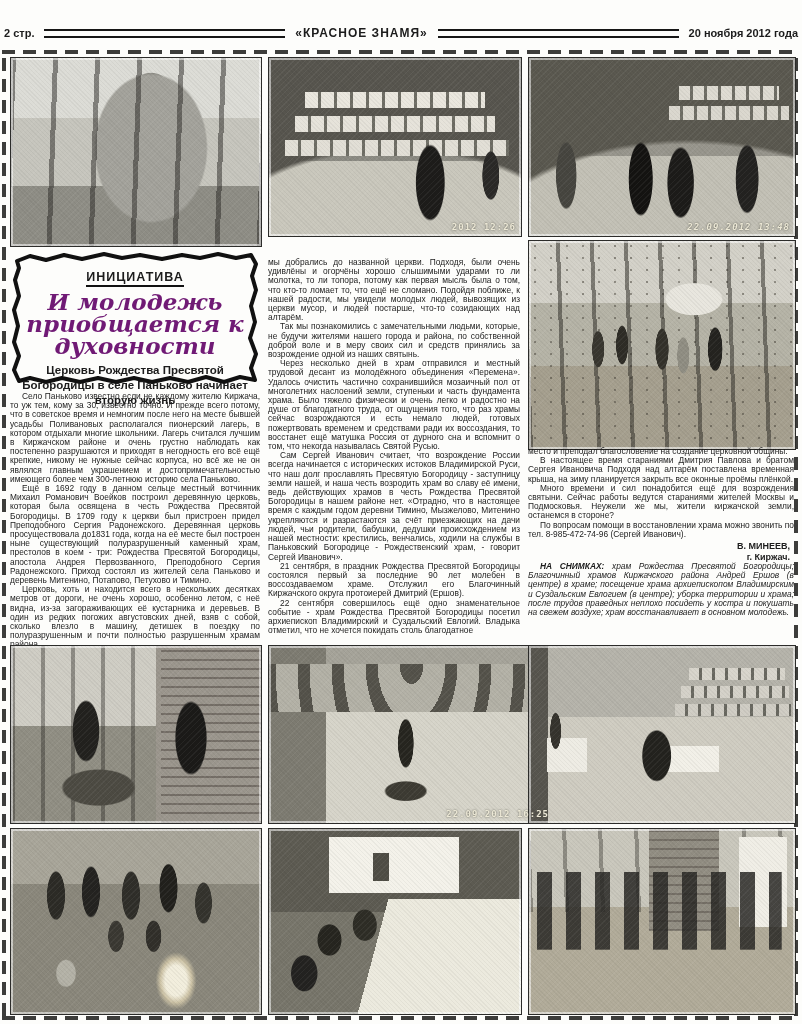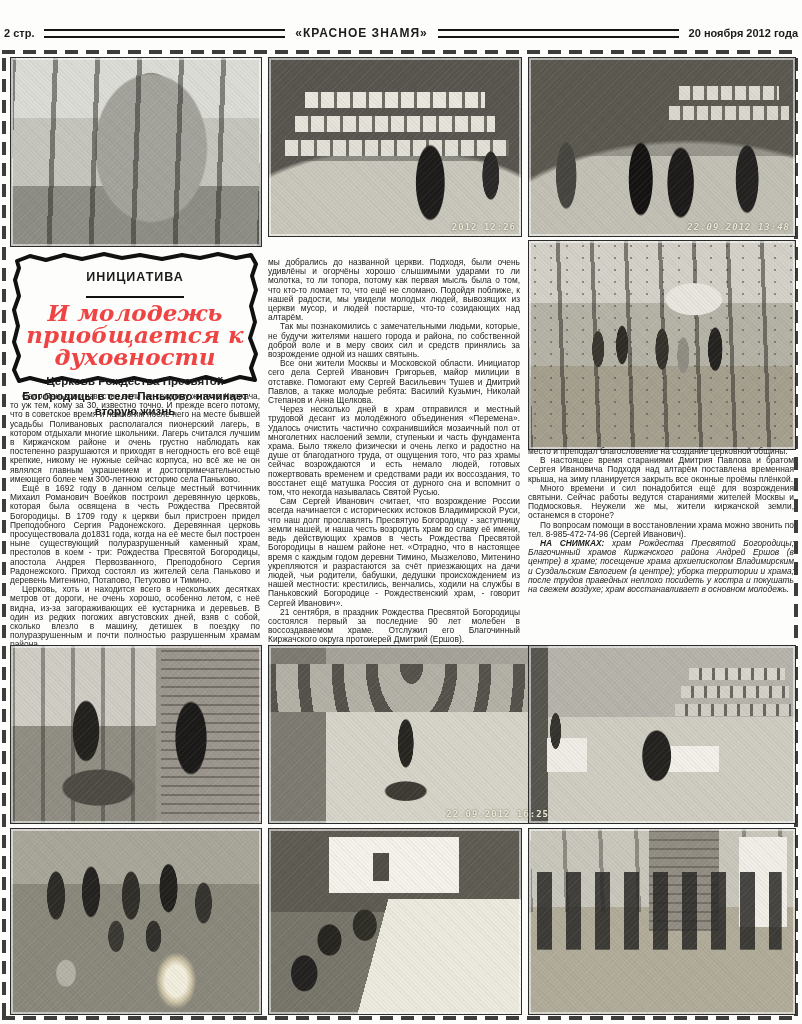--- a/index.html
+++ b/index.html
@@ -118,23 +118,23 @@
       linear-gradient(#f0eee6 0 100%) 210px 8px / 48px 90px no-repeat,
       repeating-linear-gradient(0deg,rgba(60,52,46,.35) 0 2px,transparent 2px 9px) 120px 0 / 70px 55% no-repeat,
       linear-gradient(#918d82 0 100%) 120px 0 / 70px 55% no-repeat,
       repeating-linear-gradient(88deg,rgba(48,46,40,.4) 0 4px,transparent 4px 36px) 0 0 / 100% 45% no-repeat,
       linear-gradient(#c9c7bc 0 42%,#b1ab99 42% 100%);}
   
   .hbox{position:absolute;left:10px;top:250px;width:250px;height:138px;}
   .hbox svg{position:absolute;inset:0;}
   .hbox-inner{position:absolute;inset:8px 12px;text-align:center;z-index:2;}
   .kicker{display:inline-block;font-weight:bold;font-size:12.5px;letter-spacing:1px;
-          border-bottom:2px solid #111;padding-bottom:12px;margin-top:12px;}
+          border-bottom:2px solid #111;padding-bottom:1px;margin-top:12px;}
   .title{font-family:"DejaVu Serif",serif;font-style:italic;font-weight:bold;
-         font-size:23px;line-height:22px;margin-top:4px;color:#ef4444;}
+         font-size:23px;line-height:22px;margin-top:4px;color:#701a75;}
   .subtitle{font-weight:bold;font-size:11.5px;line-height:15px;margin-top:6px;}
   
   .txt{position:absolute;font-size:8.4px;line-height:9.2px;text-align:justify;}
   .txt p{margin:0;text-indent:12px;}
   .txt p.cont{text-indent:0;}
   #col-left{left:10px;top:392px;width:250px;height:248px;}
   #col-middle{left:268px;top:240px;width:252px;height:402px;margin-top:18px;}
   #col-right{left:528px;top:447px;width:266px;height:194px;}
   .byline{font-weight:bold;font-size:9px;text-align:right;text-indent:0;
           margin-top:2px;line-height:10.5px;padding-right:4px;}
@@ -179,34 +179,37 @@
 
 <div class="txt" id="col-left">
   <p>Село Паньково известно если не каждому жителю Киржача, то уж тем, кому за 30, известно точно. И прежде всего потому, что в советское время и немногим после него на месте бывшей усадьбы Поливановых располагался пионерский лагерь, в котором отдыхали многие школьники. Лагерь считался лучшим в Киржачском районе и очень грустно наблюдать как постепенно разрушаются и приходят в негодность его всё ещё крепкие, никому не нужные сейчас корпуса, но всё же не он являлся главным украшением и достопримечательностью имеющего более чем 300-летнюю историю села Паньково.</p>
   <p>Ещё в 1692 году в данном сельце местный вотчинник Михаил Романович Воейков построил деревянную церковь, которая была освящена в честь Рождества Пресвятой Богородицы. В 1709 году к церкви был пристроен придел Преподобного Сергия Радонежского. Деревянная церковь просуществовала до1831 года, когда на её месте был построен ныне существующий полуразрушенный каменный храм, престолов в коем - три: Рождества Пресвятой Богородицы, апостола Андрея Первозванного, Преподобного Сергия Радонежского. Приход состоял из жителей села Паньково и деревень Митенино, Потапово, Петухово и Тимино.</p>
   <p>Церковь, хоть и находится всего в нескольких десятках метров от дороги, не очень хорошо, особенно летом, с неё видна, из-за загораживающих её кустарника и деревьев. В один из редких погожих августовских дней, взяв с собой, сколько влезло в машину, детишек в поездку по полуразрушенным и почти полностью разрушенным храмам района</p>
 </div>
 
 <div class="txt" id="col-middle">
   <p class="cont">мы добрались до названной церкви. Подходя, были очень удивлёны и огорчёны хорошо слышимыми ударами то ли молотка, то ли топора, потому как первая мысль была о том, что кто-то ломает то, что ещё не сломано. Подойдя поближе, к нашей радости, мы увидели молодых людей, вывозящих из церкви мусор, и людей постарше, что-то созидающих над алтарём.</p>
   <p>Так мы познакомились с замечательными людьми, которые, не будучи жителями нашего города и района, по собственной доброй воле и в меру своих сил и средств принялись за возрождение одной из наших святынь.</p>
-  <p>Все они жители Москвы и Московской области. Инициатор сего дела Сергей Иванович Григорьев, майор милиции в отставке. Помогают ему Сергей Васильевич Тушев и Дмитрий Павлов, а также молодые ребята: Василий Кузьмич, Николай Степанов и Анна Щелкова.</p>
   <p>Через несколько дней в храм отправился и местный трудовой десант из молодёжного объединения «Перемена». Удалось очистить частично сохранившийся мозаичный пол от многолетних наслоений земли, ступеньки и часть фундамента храма. Было тяжело физически и очень легко и радостно на душе от благодатного труда, от ощущения того, что раз храмы сейчас возрождаются и есть немало людей, готовых пожертвовать временем и средствами ради их воссоздания, то восстанет ещё матушка Россия от дурного сна и вспомнит о том, что некогда называлась Святой Русью.</p>
   <p>Сам Сергей Иванович считает, что возрождение России всегда начинается с исторических истоков Владимирской Руси, что наш долг прославлять Пресвятую Богородицу - заступницу земли нашей, и наша честь возродить храм во славу её имени, ведь действующих храмов в честь Рождества Пресвятой Богородицы в нашем районе нет. «Отрадно, что в настоящее время с каждым годом деревни Тимино, Мызжелово, Митенино укрепляются и разрастаются за счёт приезжающих на дачи людей, чьи родители, бабушки, дедушки происхождением из нашей местности: крестились, венчались, ходили на службы в Паньковский Богородице - Рождественский храм, - говорит Сергей Иванович».</p>
   <p>21 сентября, в праздник Рождества Пресвятой Богородицы состоялся первый за последние 90 лет молебен в воссоздаваемом храме. Отслужил его Благочинный Киржачского округа протоиерей Дмитрий (Ершов).</p>
   <p>22 сентября совершилось ещё одно знаменательное событие - храм Рождества Пресвятой Богородицы посетил архиепископ Владимирский и Суздальский Евлогий. Владыка отметил, что не хочется покидать столь благодатное</p>
 </div>
 
 <div class="ph" id="photo-walk"></div>
 
 <div class="txt" id="col-right">
   <p class="cont">место и преподал благословение на создание церковной общины.</p>
   <p>В настоящее время стараниями Дмитрия Павлова и братом Сергея Ивановича Подходя над алтарём поставлена временная крыша, на зиму планируется закрыть все оконные проёмы плёнкой.</p>
   <p>Много времени и сил понадобится ещё для возрождения святыни. Сейчас работы ведутся стараниями жителей Москвы и Подмосковья. Неужели же мы, жители киржачской земли, останемся в стороне?</p>
   <p>По вопросам помощи в восстановлении храма можно звонить по тел. 8-985-472-74-96 (Сергей Иванович).</p>
+  <div class="byline">
+    <div>В. МИНЕЕВ,</div>
+    <div>г. Киржач.</div>
+  </div>
   <p class="captions"><b>НА СНИМКАХ:</b> <span>храм Рождества Пресвятой Богородицы; Благочинный храмов Киржачского района Андрей Ершов (в центре) в храме; посещение храма архиепископом Владимирским и Суздальским Евлогием (в центре); уборка территории и храма; после трудов праведных неплохо посидеть у костра и покушать на свежем воздухе; храм восстанавливает в основном молодежь.</span></p>
 </div>
 
 <div class="ph" id="photo-digging"></div>
 <div class="ph" id="photo-sweeping">
   <span class="stamp">22.09.2012 16:25</span>
 </div>
 <div class="ph" id="photo-interior"></div>
 <div class="ph" id="photo-campfire"></div>
 <div class="ph" id="photo-meal"></div>

